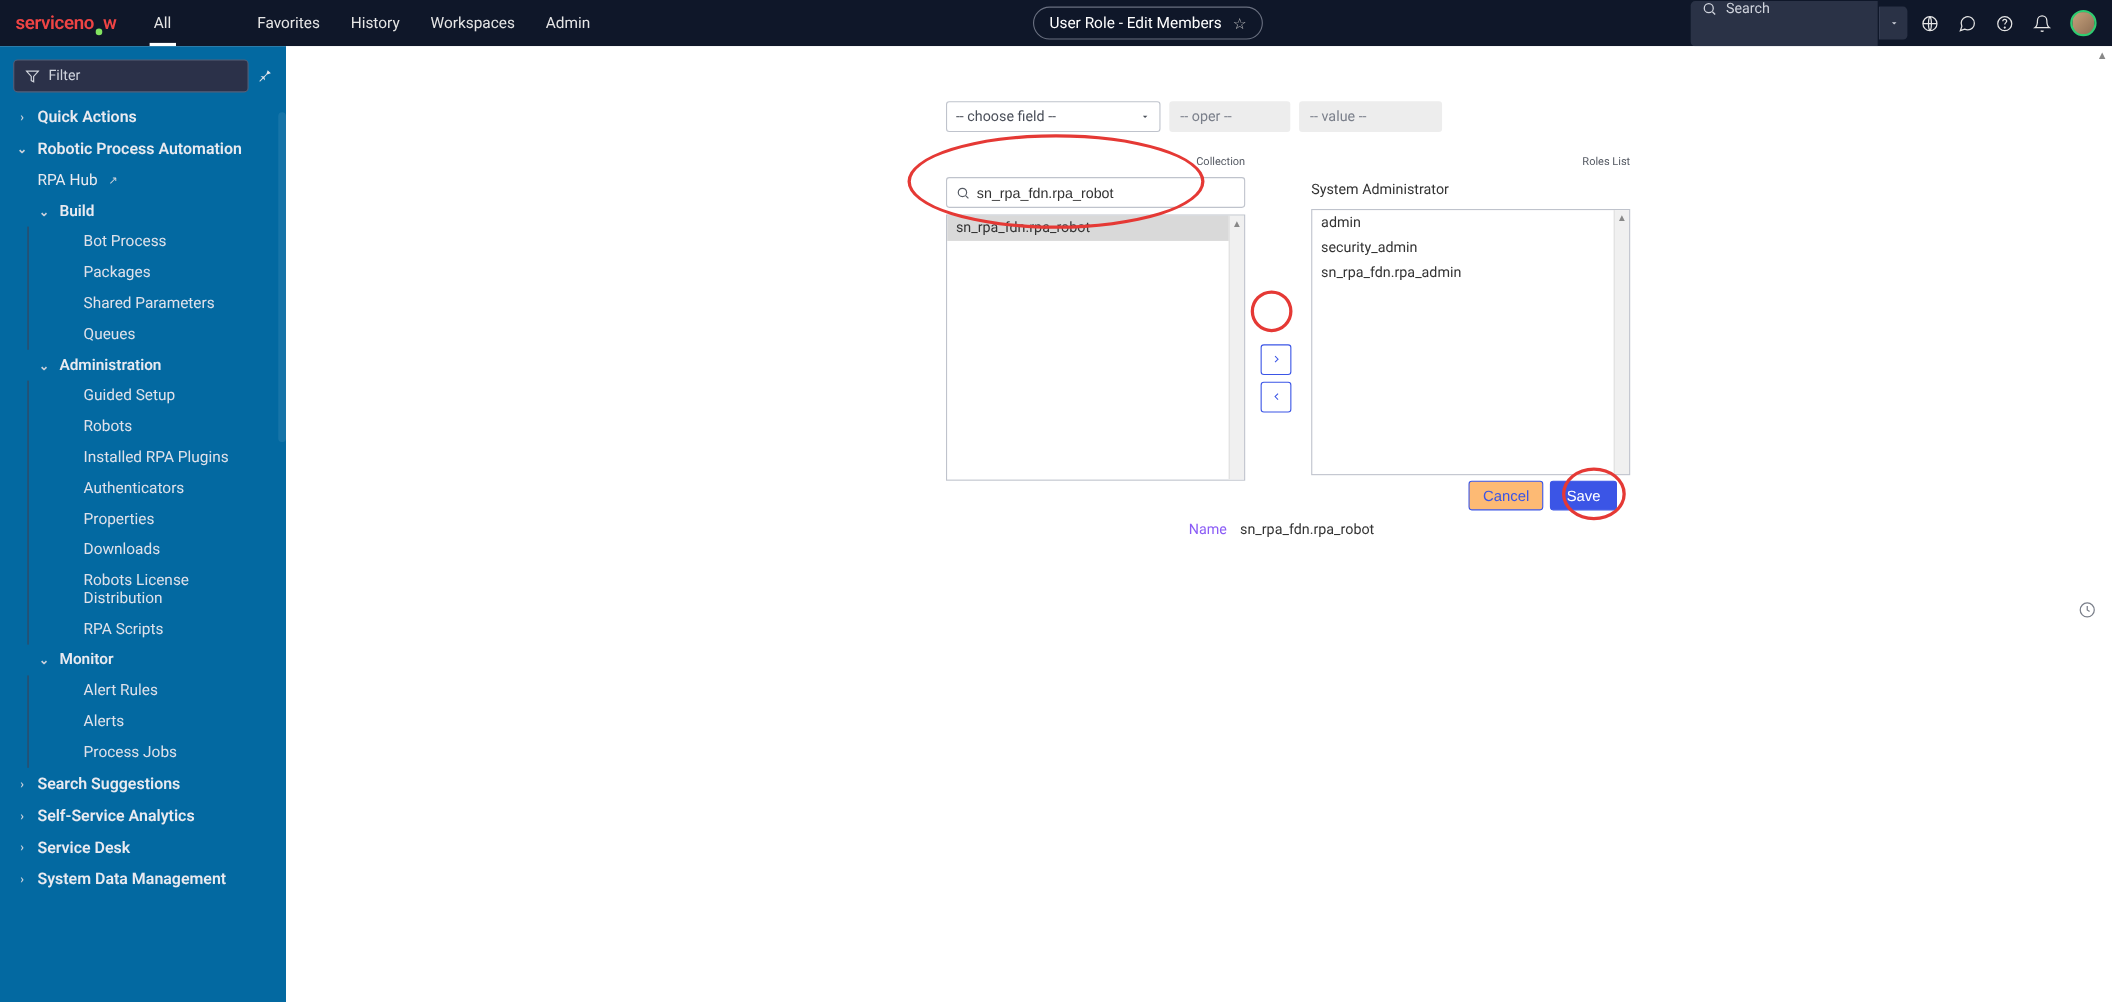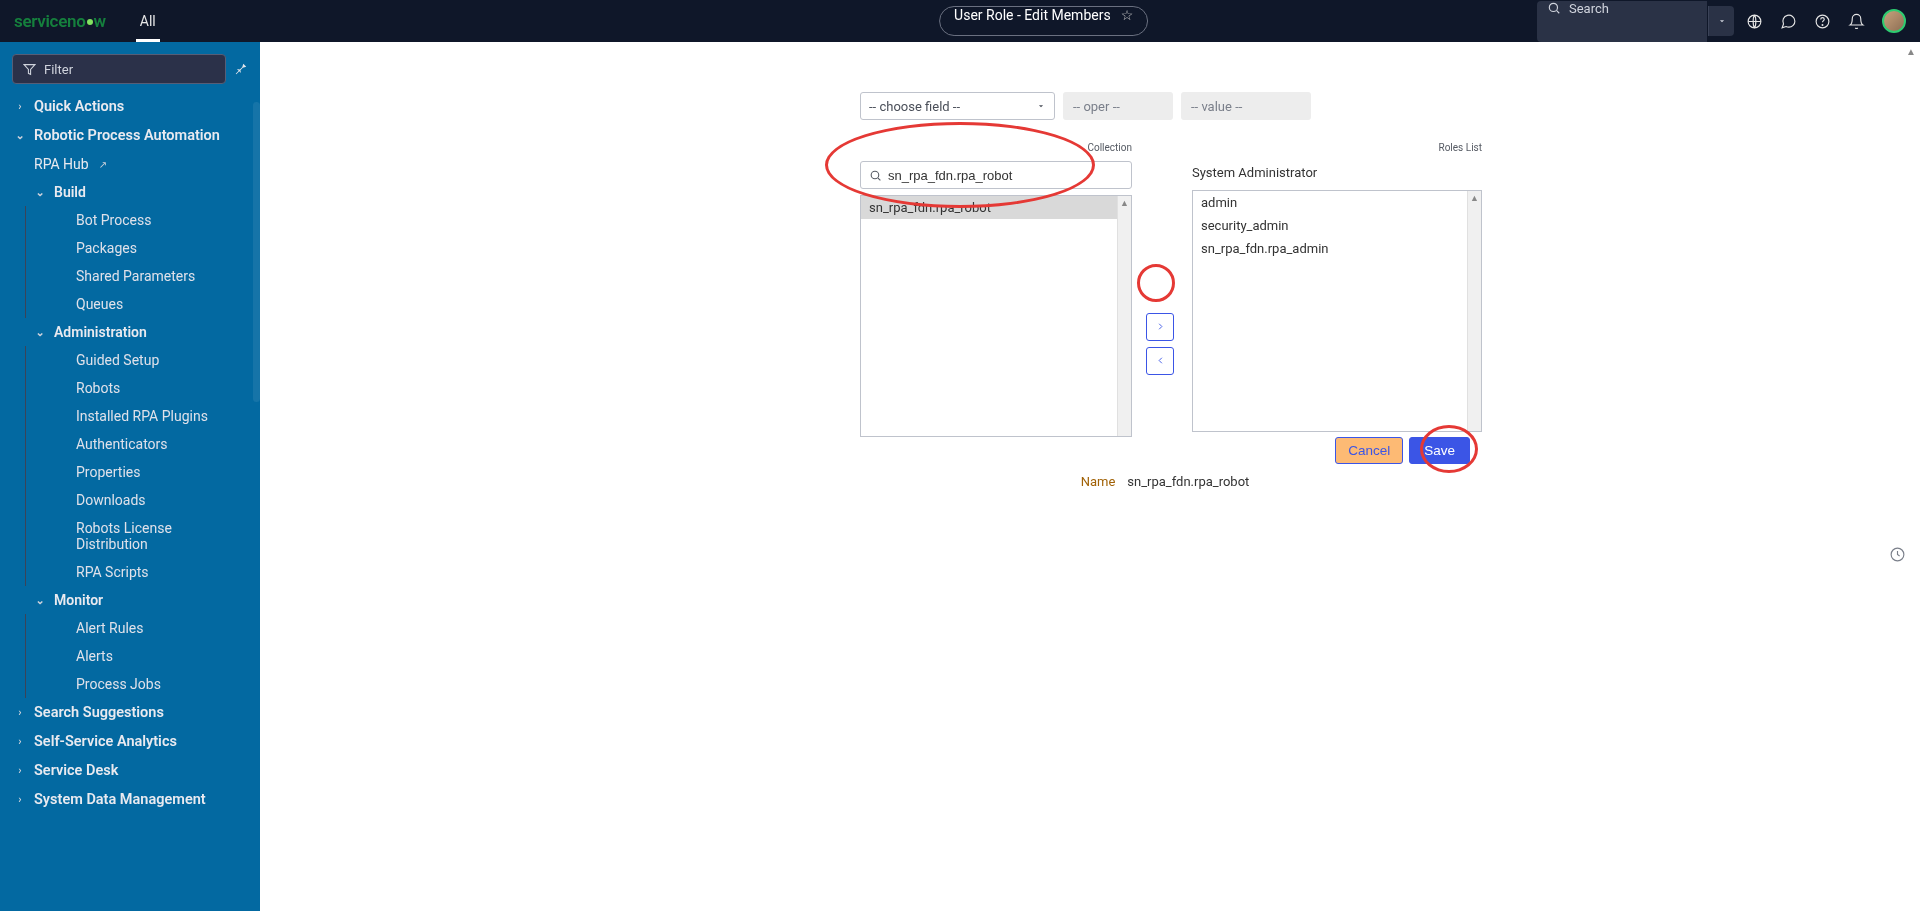--- a/index.html
+++ b/index.html
@@ -16,25 +16,25 @@
     height: 42px;
     background: #0f1729;
     color: #fff;
     display: flex;
     align-items: center;
     padding: 0 14px 0 14px;
     position: relative;
   }
   .logo {
     display: flex;
-    align-items: center;
+    align-items: flex-end;
     font-weight: 600;
     font-size: 17px;
     letter-spacing: -0.3px;
-    color: #15803d;
+    color: #ef4444;
     margin-right: 20px;
   }
   .logo .dot {
     display:inline-block; width:6px; height:6px; border-radius:50%;
     background:#82e360; margin:0 1px;
     position:relative; top:1px;
   }
   .topnav { display:flex; align-items:center; gap:0; height:100%; }
   .topnav-item {
     padding: 0 14px;
@@ -51,21 +51,21 @@
     height:3px; background:#fff;
   }
   .topnav-group2 { margin-left: 50px; display:flex; gap:0; height:100%; }
 
   .top-center-pill {
     margin-left:auto; margin-right:auto;
     position:absolute; left:50%; transform:translateX(-10%);
     border:1px solid #6a7080;
     border-radius:18px;
     height:30px;
-    display:flex; 
+    display:flex; align-items:center;
     padding:0 14px;
     color:#fff;
     font-size:14px;
     gap:10px;
   }
   .star-icon { font-size:14px; color:#c9c9c9; }
 
   .top-right {
     margin-left:auto;
     display:flex; align-items:center; gap:12px;
@@ -211,21 +211,21 @@
   }
   .btn-save{
     border:1px solid #3b55e6; color:#fff; background:#3b55e6;
     border-radius:3px; padding:5px 14px; font-size:13.5px; cursor:pointer;
   }
 
   .name-row{
     text-align:center; font-size:13px; color:#333; margin-top:10px;
     width:610px; display:flex; justify-content:center; gap:12px;
   }
-  .name-row .lbl{ color:#a16207; }
+  .name-row .lbl{ color:#8b5cf6; }
 
   
   .anno{
     position:absolute; border:3px solid #e53935; border-radius:50%;
     pointer-events:none;
   }
 
   
   .clock-float{
     position:absolute; right:14px; bottom:40%; color:#7a7f8a; font-size:16px;
@@ -242,20 +242,26 @@
 <body>
 
 <div class="topbar">
   <div class="logo">
     <span>serviceno</span>
       <span class="dot"></span>
       <span>w</span>
   </div>
   <div class="topnav">
     <div class="topnav-item active">All</div>
+  </div>
+  <div class="topnav topnav-group2">
+    <div class="topnav-item">Favorites</div>
+    <div class="topnav-item">History</div>
+    <div class="topnav-item">Workspaces</div>
+    <div class="topnav-item">Admin</div>
   </div>
 
   <div class="top-center-pill">
     <span>User Role - Edit Members</span>
     <span class="star-icon">☆</span>
   </div>
 
   <div class="top-right">
     <div class="searchbox">
       <span>

